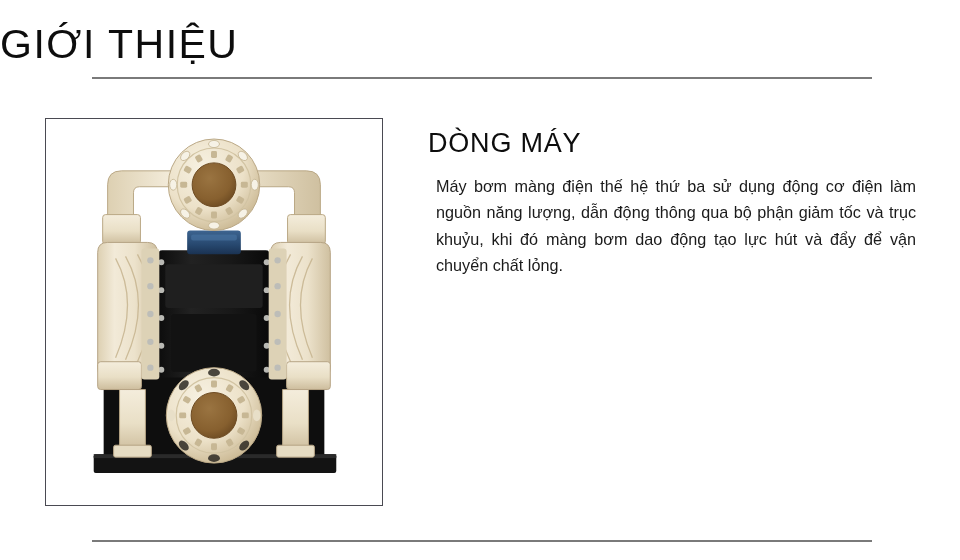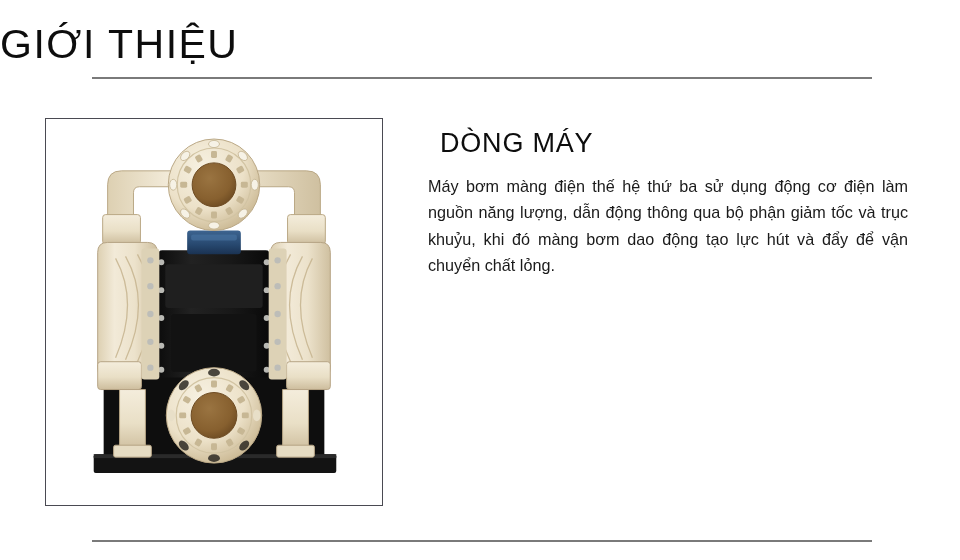--- a/index.html
+++ b/index.html
@@ -67,29 +67,29 @@
     left: 428px;
     top: 128px;
     width: 482px;
   }
   .section { margin-bottom: 18px; }
   .section-heading {
     font-size: 27px;
     font-weight: 300;
     letter-spacing: 0.8px;
     color: #0d0d0d;
-    margin: 0 0 14px 12px;
+    margin: 0 0 14px 0;
     line-height: 1.15;
   }
   .section-body {
     font-size: 16.2px;
     line-height: 1.62;
     color: #1a1a1a;
     text-align: justify;
-    margin: 0;
+    margin: 8px;
     width: 480px;
   }
   .spacer-between { height: 28px; }
 </style>
 </head>
 <body>
 
 <div class="slide-title">GIỚI THIỆU</div>
 
 <div class="rule rule-top"></div>

